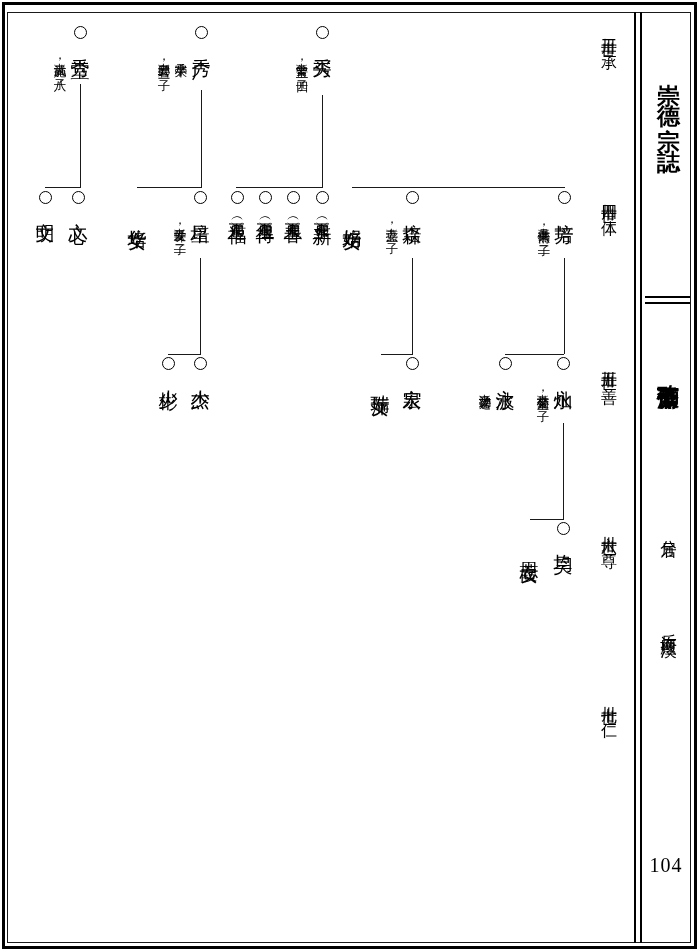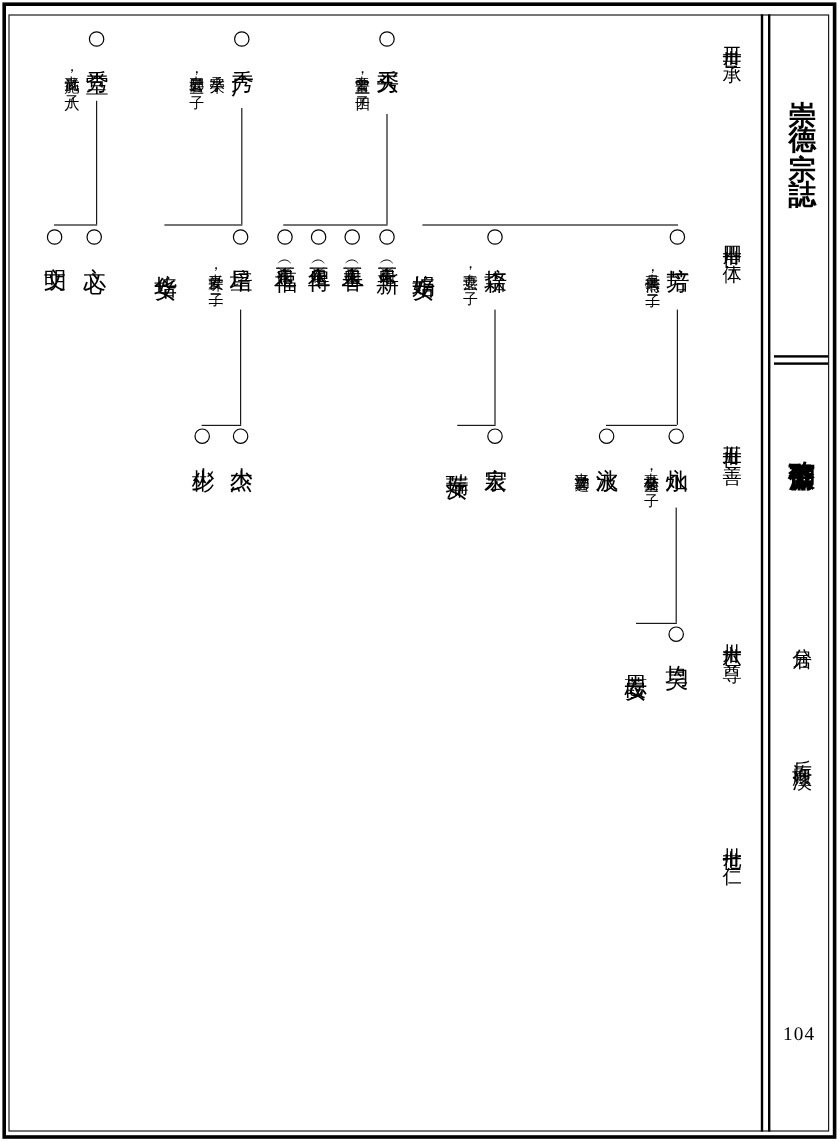--- a/index.html
+++ b/index.html
@@ -29,21 +29,21 @@
         font-size:16px;letter-spacing:2px;line-height:19px;}
   .genlabel .virtue{padding-top:11px;}
   
   .book-title{position:absolute;left:655px;top:65px;writing-mode:vertical-rl;text-orientation:upright;
         font-size:23px;font-weight:600;letter-spacing:22px;line-height:27px;}
   .branch-title{position:absolute;left:655px;top:366px;writing-mode:vertical-rl;text-orientation:upright;
         font-size:22px;font-weight:700;letter-spacing:1px;line-height:27px;}
   .branch-sub{position:absolute;left:659px;writing-mode:vertical-rl;text-orientation:upright;
         font-size:16.5px;letter-spacing:3px;line-height:19px;}
   .page-number{position:absolute;left:643px;top:854px;width:46px;text-align:center;
-        font-size:16px;letter-spacing:1px;}
+        font-size:20px;letter-spacing:1px;}
 </style>
 </head>
 <body>
 
 <div class="page">
 
   <div class="outer-border"></div>
   <div class="inner-frame"></div>
   <div class="sidebar-divider"></div>
   <div class="sidebar-separator"></div>

